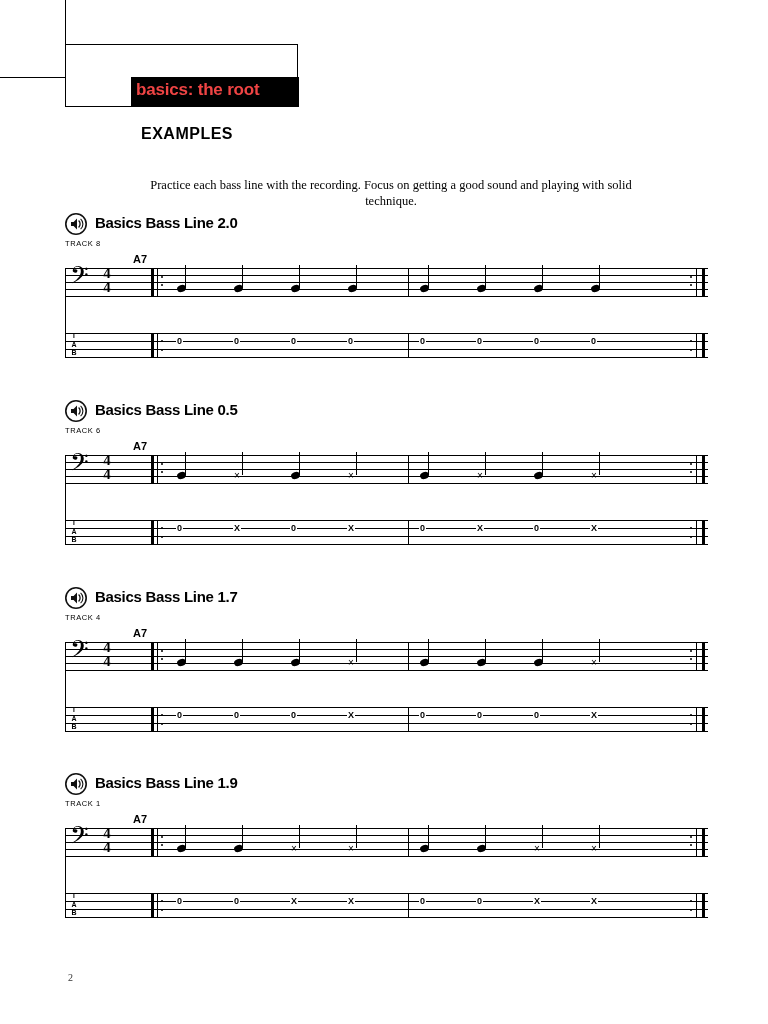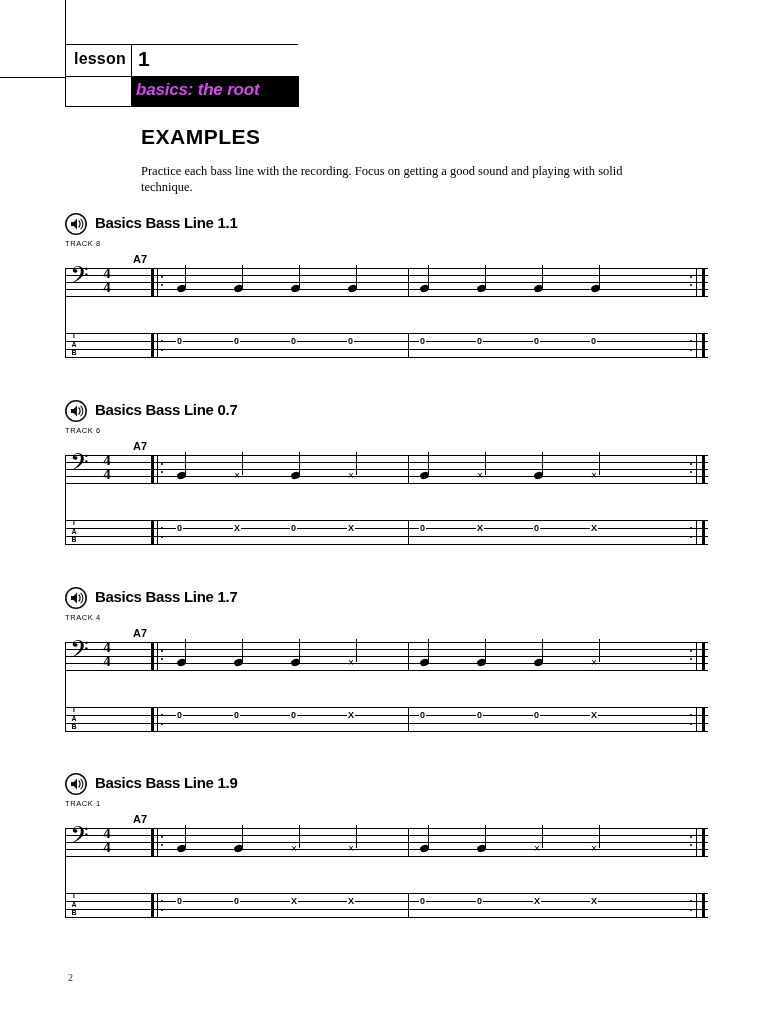--- a/index.html
+++ b/index.html
@@ -87,43 +87,43 @@
     width: 168px; height: 30px;
     background: #000;
     box-sizing: border-box;
   }
   .lesson-title {
     position: absolute;
     left: 5px; top: 3px;
     font-family: "Liberation Sans", sans-serif;
     font-weight: bold;
     font-size: 17px;
-    color: #d946ef;
+    color: #ef4444;
     letter-spacing: -0.2px;
-    font-style: italic;
   }
 
   
   .section-heading {
     position: absolute;
     left: 141px;
     top: 125px;
     font-family: "Liberation Sans", sans-serif;
     font-weight: bold;
-    font-size: 21px;
+    font-size: 16px;
     letter-spacing: 0.5px;
   }
   .intro-text {
     position: absolute;
     left: 141px;
-    top: 163px;
+    top: 177px;
     width: 500px;
     font-family: "Liberation Serif", serif;
     font-size: 12.5px;
     line-height: 16px;
+    text-align: center;
   }
 
   
   .example {
     position: absolute;
     left: 0;
     width: 768px;
   }
   .speaker-icon {
     position: absolute;
@@ -268,45 +268,39 @@
 </style>
 </head>
 <body>
 
 <div class="page-rules">
   <div class="rule-vert"></div>
   <div class="rule-horz"></div>
 </div>
 
 <div class="lesson-tab">
-  <div class="lesson-tab-top">
-    <span class="lesson-word">lesson</span>
-    <div class="lesson-num-box">
-      <span class="lesson-num">1</span>
-    </div>
-  </div>
   <div class="lesson-tab-bottom">
     <div class="lesson-title-box">
       <span class="lesson-title">basics: the root</span>
     </div>
   </div>
 </div>
 
 <div class="section-heading">EXAMPLES</div>
 <div class="intro-text">Practice each bass line with the recording. Focus on getting a good sound and playing with solid technique.</div>
 
 <div id="examples-root">
     <div class="example" style="top: 213px;">
       <div class="speaker-icon"><svg width="22" height="22" viewBox="0 0 22 22">
           <circle cx="11" cy="11" r="10.2" fill="none" stroke="#111" stroke-width="1.6"></circle>
           <path d="M6 9 h2.6 L12 5.6 v10.8 L8.6 13 H6 z" fill="#111"></path>
           <path d="M13.6 7.6 a4.6 4.6 0 0 1 0 6.8" fill="none" stroke="#111" stroke-width="1.3"></path>
           <path d="M15.6 5.8 a7 7 0 0 1 0 10.4" fill="none" stroke="#111" stroke-width="1.1"></path>
         </svg></div>
-      <div class="ex-title">Basics Bass Line 1.1</div>
+      <div class="ex-title">Basics Bass Line 2.0</div>
       <div class="track-label">TRACK 8</div>
       <div class="chord-symbol">A7</div>
       <div class="system">
         <div class="bracket-left"></div>
         <div class="staff staff-notation">
           <div class="line" style="top: 0px;"></div>
           <div class="line" style="top: 7px;"></div>
           <div class="line" style="top: 14px;"></div>
           <div class="line" style="top: 21px;"></div>
           <div class="line" style="top: 28px;"></div>
@@ -369,21 +363,21 @@
         <div class="tabnum" style="left: 525px; top: 69px;">0</div>
       </div>
     </div>
     <div class="example" style="top: 400px;">
       <div class="speaker-icon"><svg width="22" height="22" viewBox="0 0 22 22">
           <circle cx="11" cy="11" r="10.2" fill="none" stroke="#111" stroke-width="1.6"></circle>
           <path d="M6 9 h2.6 L12 5.6 v10.8 L8.6 13 H6 z" fill="#111"></path>
           <path d="M13.6 7.6 a4.6 4.6 0 0 1 0 6.8" fill="none" stroke="#111" stroke-width="1.3"></path>
           <path d="M15.6 5.8 a7 7 0 0 1 0 10.4" fill="none" stroke="#111" stroke-width="1.1"></path>
         </svg></div>
-      <div class="ex-title">Basics Bass Line 0.7</div>
+      <div class="ex-title">Basics Bass Line 0.5</div>
       <div class="track-label">TRACK 6</div>
       <div class="chord-symbol">A7</div>
       <div class="system">
         <div class="bracket-left"></div>
         <div class="staff staff-notation">
           <div class="line" style="top: 0px;"></div>
           <div class="line" style="top: 7px;"></div>
           <div class="line" style="top: 14px;"></div>
           <div class="line" style="top: 21px;"></div>
           <div class="line" style="top: 28px;"></div>

